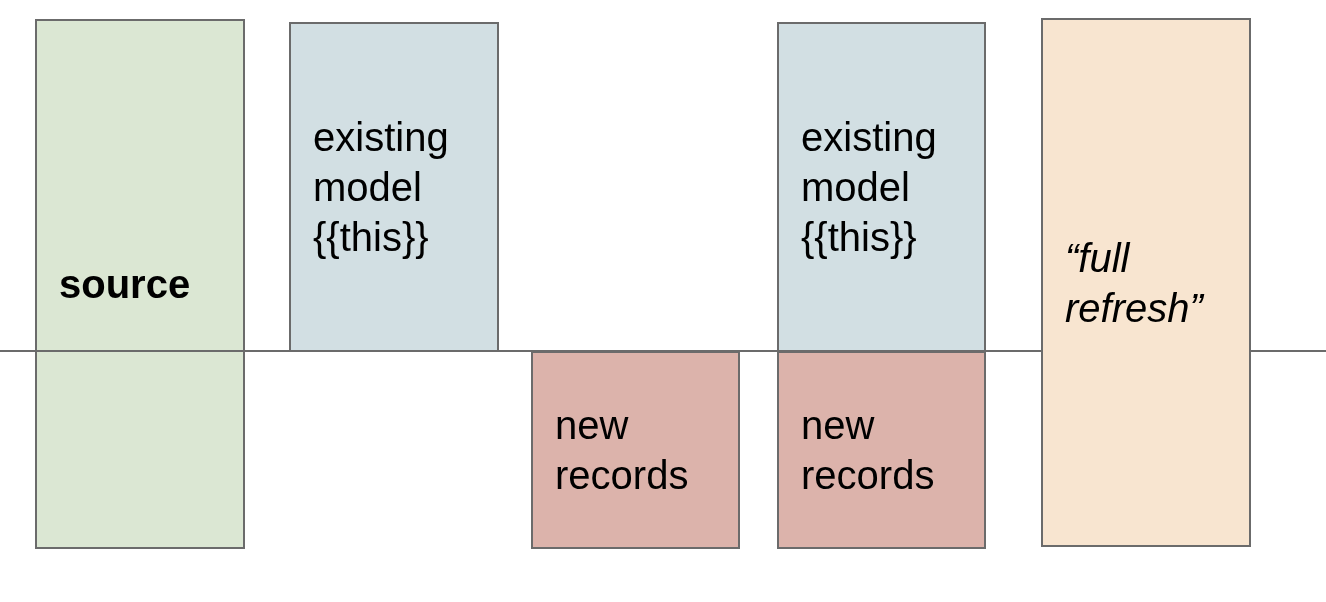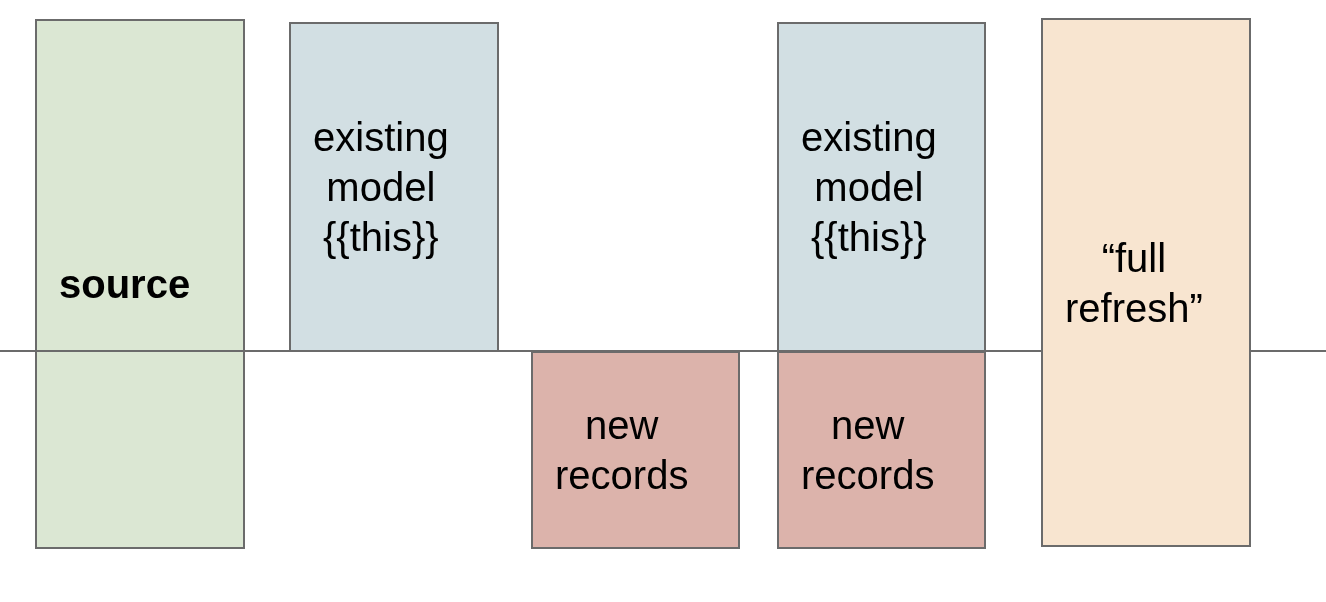--- a/index.html
+++ b/index.html
@@ -24,21 +24,21 @@
     justify-content: center;
     align-items: flex-start;
     padding-left: 22px;
     padding-right: 8px;
   }
   .box-label {
     font-size: 40px;
     line-height: 50px;
     color: #000000;
     white-space: pre-line;
-    text-align: center;
+    text-align: left;
   }
   
   .timeline-line {
     position: absolute;
     left: 0;
     top: 350px;
     width: 1326px;
     height: 2px;
     background: #6b6b6b;
     z-index: 2;
@@ -77,18 +77,18 @@
     <span class="box-label">existing
 model
 {{this}}</span>
   </div>
 
   <div class="box box-new-2" style="background-color: rgb(220, 179, 171);">
     <span class="box-label">new
 records</span>
   </div>
 
-  <div class="box box-refresh" style="background-color: rgb(248, 229, 208);">
+  <div class="box box-refresh" style="background-color: rgb(248, 229, 208); font-style: italic;">
     <span class="box-label">“full
 refresh”</span>
   </div>
 
 </div>
 
 </body></html>

